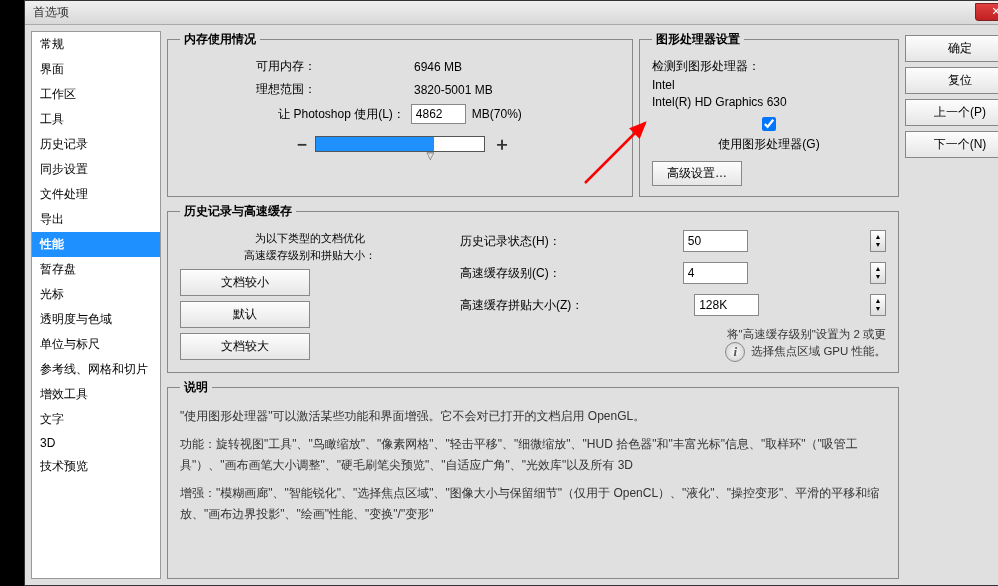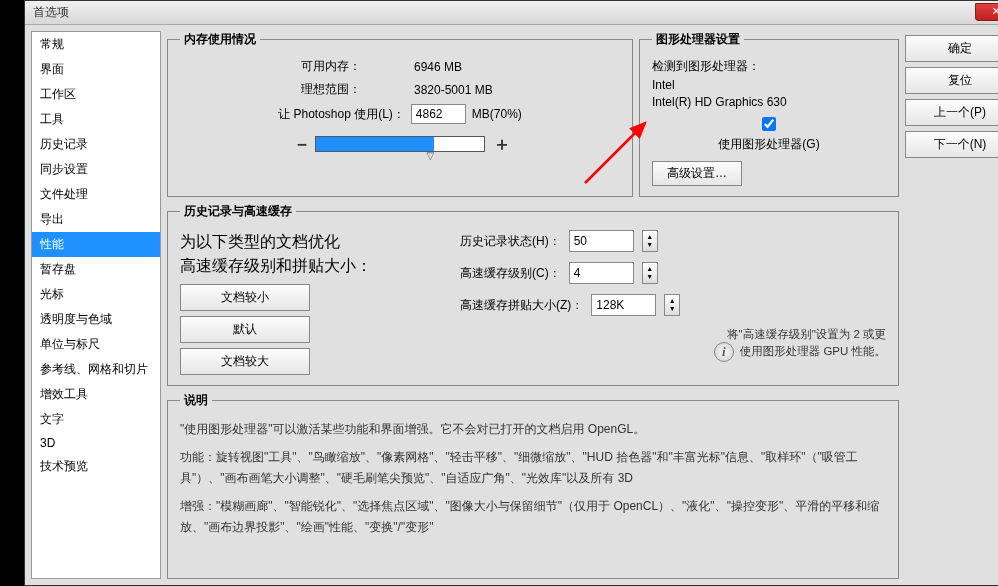--- a/index.html
+++ b/index.html
@@ -5,34 +5,34 @@
 * { box-sizing: border-box; margin: 0; padding: 0; }
 body { font-family: "Microsoft YaHei", "SimSun", Arial, sans-serif; font-size: 12px; background: #000; width: 998px; height: 586px; overflow: hidden; }
 .window { width: 998px; height: 586px; background: #e0e0e0; border: 1px solid #333; position: relative; margin-left: 24px; }
 .titlebar { height: 24px; background: linear-gradient(#f0f0f0, #d8d8d8); border-bottom: 1px solid #aaa; display: flex; align-items: center; position: relative; }
 .titlebar-title { padding-left: 8px; font-size: 12px; color: #333; }
 .close-btn { position: absolute; right: 4px; top: 2px; width: 42px; height: 18px; background: linear-gradient(#e04040,#c02020); color: #fff; text-align: center; border: 1px solid #802020; font-size: 11px; line-height: 15px; cursor: pointer; border-radius: 0 0 3px 3px; }
 
 .content { display: flex; height: calc(100% - 24px); padding: 6px; gap: 6px; background: #e0e0e0; }
 .sidebar { width: 130px; background: #fff; border: 1px solid #999; overflow: hidden; }
 .sidebar-item { padding: 4px 8px; font-size: 12px; color: #000; cursor: pointer; }
-.sidebar-item.selected { background: #1e90ff; color: #fff; }
+.sidebar-item.selected { background: #1e90ff; color: #fff; font-weight: bold; }
 
 .main { flex: 1; display: flex; flex-direction: column; gap: 6px; }
 .rightbar { width: 110px; display: flex; flex-direction: column; gap: 5px; padding-top: 4px; }
 
 fieldset { border: 1px solid #888; padding: 10px 12px; font-size: 12px; background: #e0e0e0; min-width: 0; }
 legend { padding: 0 4px; color: #000000; font-size: 12px; font-weight: bold; }
 
 .row-top { display: flex; gap: 6px; }
 .memory-box { flex: 1; position: relative; }
 .gpu-box { width: 260px; position: relative; }
 
 .mem-line { display: flex; justify-content: center; gap: 8px; margin-bottom: 6px; align-items: center; }
-.mem-line .lbl { text-align: center; width: 150px; }
+.mem-line .lbl { text-align: left; width: 150px; }
 .mem-line .val { width: 130px; }
 .ps-use { display: flex; justify-content: center; align-items: center; gap: 6px; margin-top: 6px; }
 .ps-use input { width: 55px; height: 20px; font-size: 12px; border: 1px solid #888; padding: 2px 4px; background: #fff; }
 .slider-row { display: flex; justify-content: center; align-items: center; gap: 8px; margin-top: 8px; }
 .slider-track { width: 170px; height: 16px; border: 1px solid #555; background: #fff; position: relative; }
 .slider-fill { position: absolute; left: 0; top: 0; bottom: 0; width: 70%; background: #1e90ff; }
 .slider-handle { position: absolute; bottom: -9px; left: 70%; width: 10px; height: 8px; transform: translateX(-50%); }
 .slider-handle::before { content: "▽"; font-size: 10px; color: #555; position: absolute; top: -2px; left: -2px; }
 .pm-sign { font-size: 18px; font-weight: bold; color: #333; width: 14px; text-align: center; }
 
@@ -40,25 +40,25 @@
 .gpu-check { display: flex; align-items: center; gap: 5px; margin-top: 8px; cursor: pointer; flex-direction: column; }
 .gpu-check input { width: 14px; height: 14px; }
 .btn { background: linear-gradient(#fdfdfd,#e6e6e6); border: 1px solid #888; padding: 3px 14px; font-size: 12px; cursor: pointer; }
 .gpu-adv { margin-top: 8px; }
 
 .arrow-svg { position: absolute; left: -60px; top: 60px; width: 80px; height: 80px; pointer-events: none; }
 
 .history-box { }
 .hist-flex { display: flex; gap: 20px; }
 .hist-left { width: 260px; }
-.hist-left p { font-size: 16px; line-height: 1.5; margin-bottom: 6px; }
+.hist-left p { font-size: 11px; line-height: 1.5; margin-bottom: 6px; text-align: center; }
 .hist-btns { display: flex; flex-direction: column; gap: 5px; margin-top: 4px; }
 .hist-btns .btn { width: 130px; text-align: center; padding: 4px 14px; }
 .hist-right { flex: 1; }
-.hr-row { display: flex; justify-content: flex-start; align-items: center; gap: 8px; margin-bottom: 10px; }
+.hr-row { display: flex; justify-content: space-between; align-items: center; gap: 8px; margin-bottom: 10px; }
 .hr-row .rlbl { font-size: 12px; }
 .hr-row input, .hr-row select { width: 65px; height: 22px; border: 1px solid #888; font-size: 12px; padding: 4px 4px; background: #fff; }
 .hr-row .spin { width: 16px; height: 22px; border: 1px solid #888; background: linear-gradient(#fff,#ddd); display: flex; flex-direction: column; font-size: 7px; line-height: 8px; align-items: center; justify-content: center; cursor: pointer; }
 .hr-note { text-align: right; font-size: 11.5px; color: #333; line-height: 1.4; margin-top: 6px; }
 .info-icon { display: inline-block; width: 20px; height: 20px; border-radius: 50%; background: radial-gradient(#fafafa,#ccc); border: 1px solid #888; text-align: center; font-style: italic; font-weight: bold; font-family: serif; font-size: 13px; line-height: 18px; color: #555; margin-right: 6px; vertical-align: middle; }
 .desc-box p { font-size: 12px; line-height: 1.7; margin-bottom: 8px; color: #333; }
 
 .rbtn { background: linear-gradient(#fdfdfd,#e6e6e6); border: 1px solid #888; padding: 4px 0; font-size: 12px; cursor: pointer; text-align: center; }
 </style>
 </head>
@@ -169,21 +169,21 @@
               <input type="text" value="4" style="">
               <div class="spin">▲<br>▼</div>
             </div>
             <div class="hr-row">
               <span class="rlbl">高速缓存拼贴大小(Z)：</span>
               <input type="text" value="128K" style="">
               <div class="spin">▲<br>▼</div>
             </div>
             <div class="hr-note">
               <span>将"高速缓存级别"设置为 2 或更</span><br>
-              <span class="info-icon">i</span><span>使用图形处理器 GPU 性能。</span>
+              <span class="info-icon">i</span><span>选择焦点区域 GPU 性能。</span>
             </div>
           </div>
         </div>
       </fieldset>
 
       <fieldset class="desc-box" style="flex:1;">
         <legend>说明</legend>
         <p>"使用图形处理器"可以激活某些功能和界面增强。它不会对已打开的文档启用 OpenGL。</p>
         <p>功能：旋转视图"工具"、"鸟瞰缩放"、"像素网格"、"轻击平移"、"细微缩放"、"HUD 拾色器"和"丰富光标"信息、"取样环"（"吸管工具"）、"画布画笔大小调整"、"硬毛刷笔尖预览"、"自适应广角"、"光效库"以及所有 3D</p>
         <p>增强："模糊画廊"、"智能锐化"、"选择焦点区域"、"图像大小与保留细节"（仅用于 OpenCL）、"液化"、"操控变形"、平滑的平移和缩放、"画布边界投影"、"绘画"性能、"变换"/"变形"</p>

